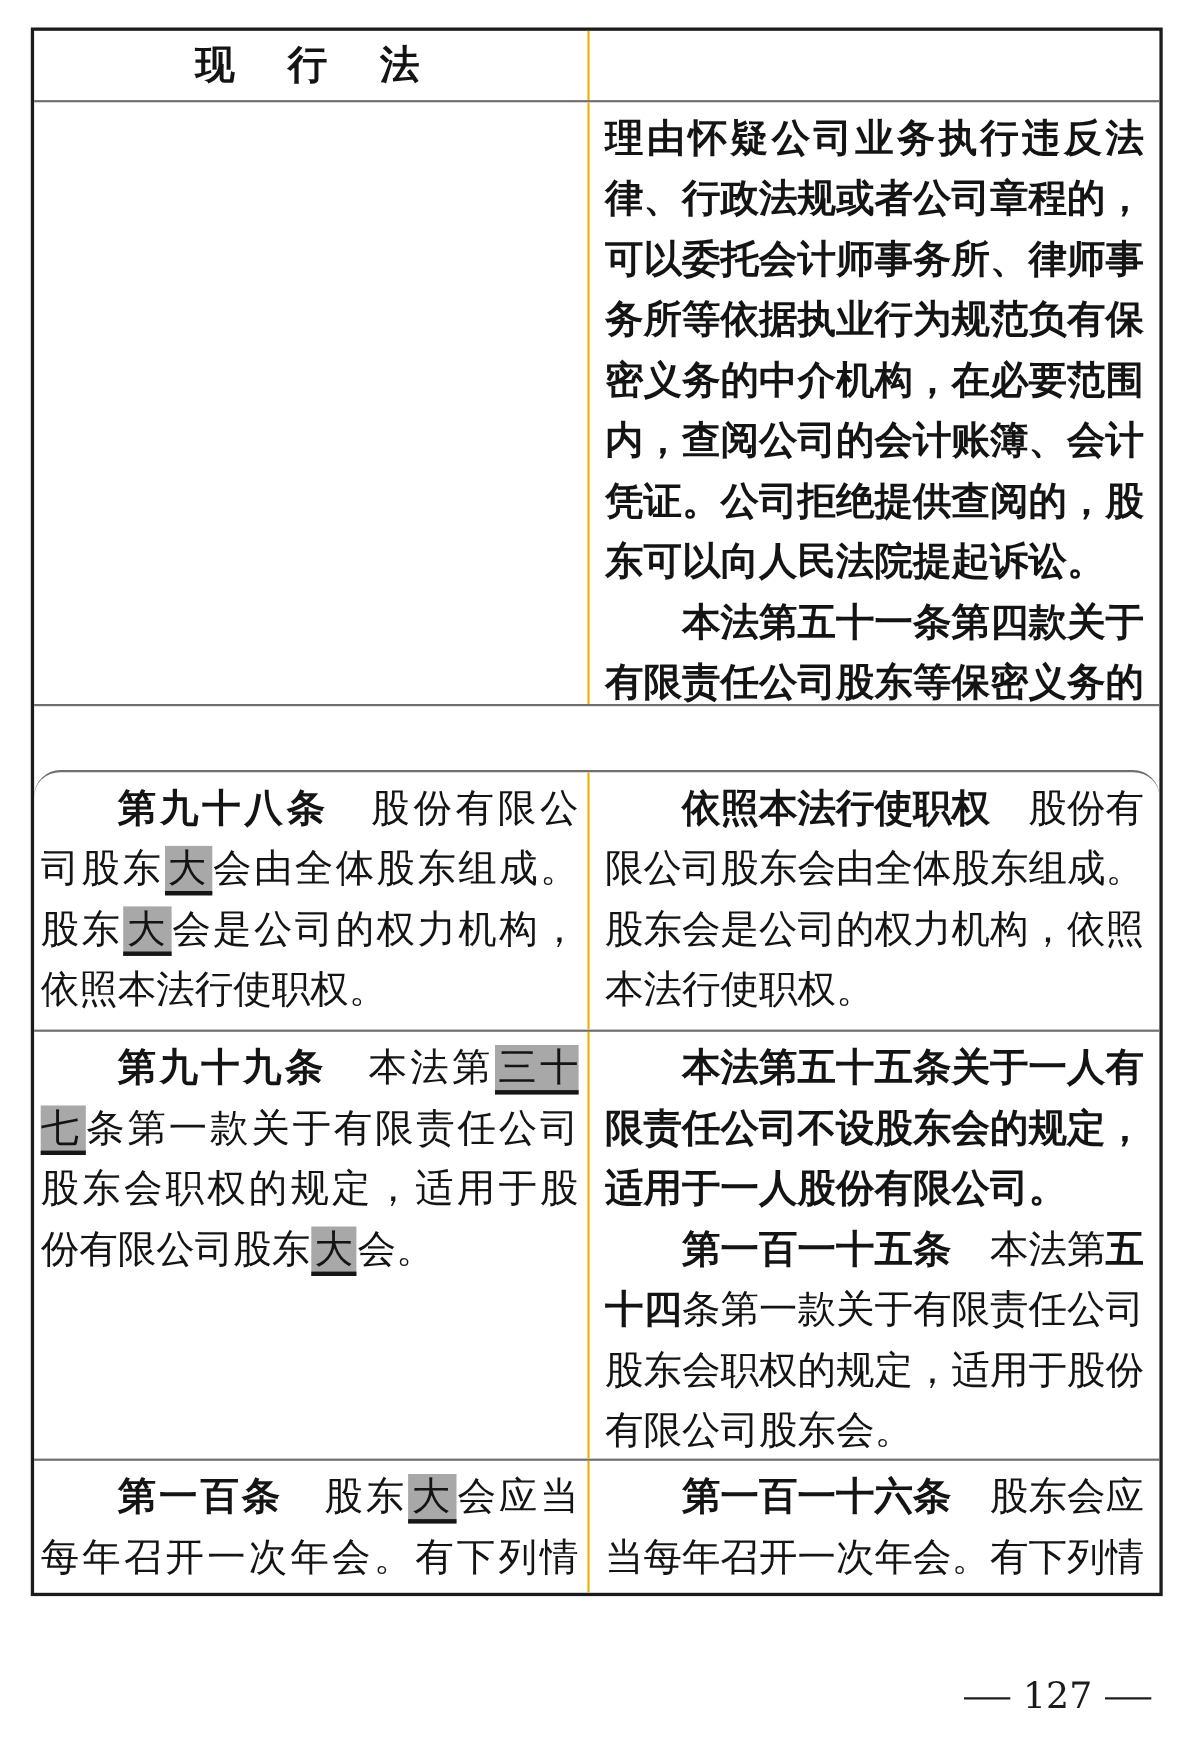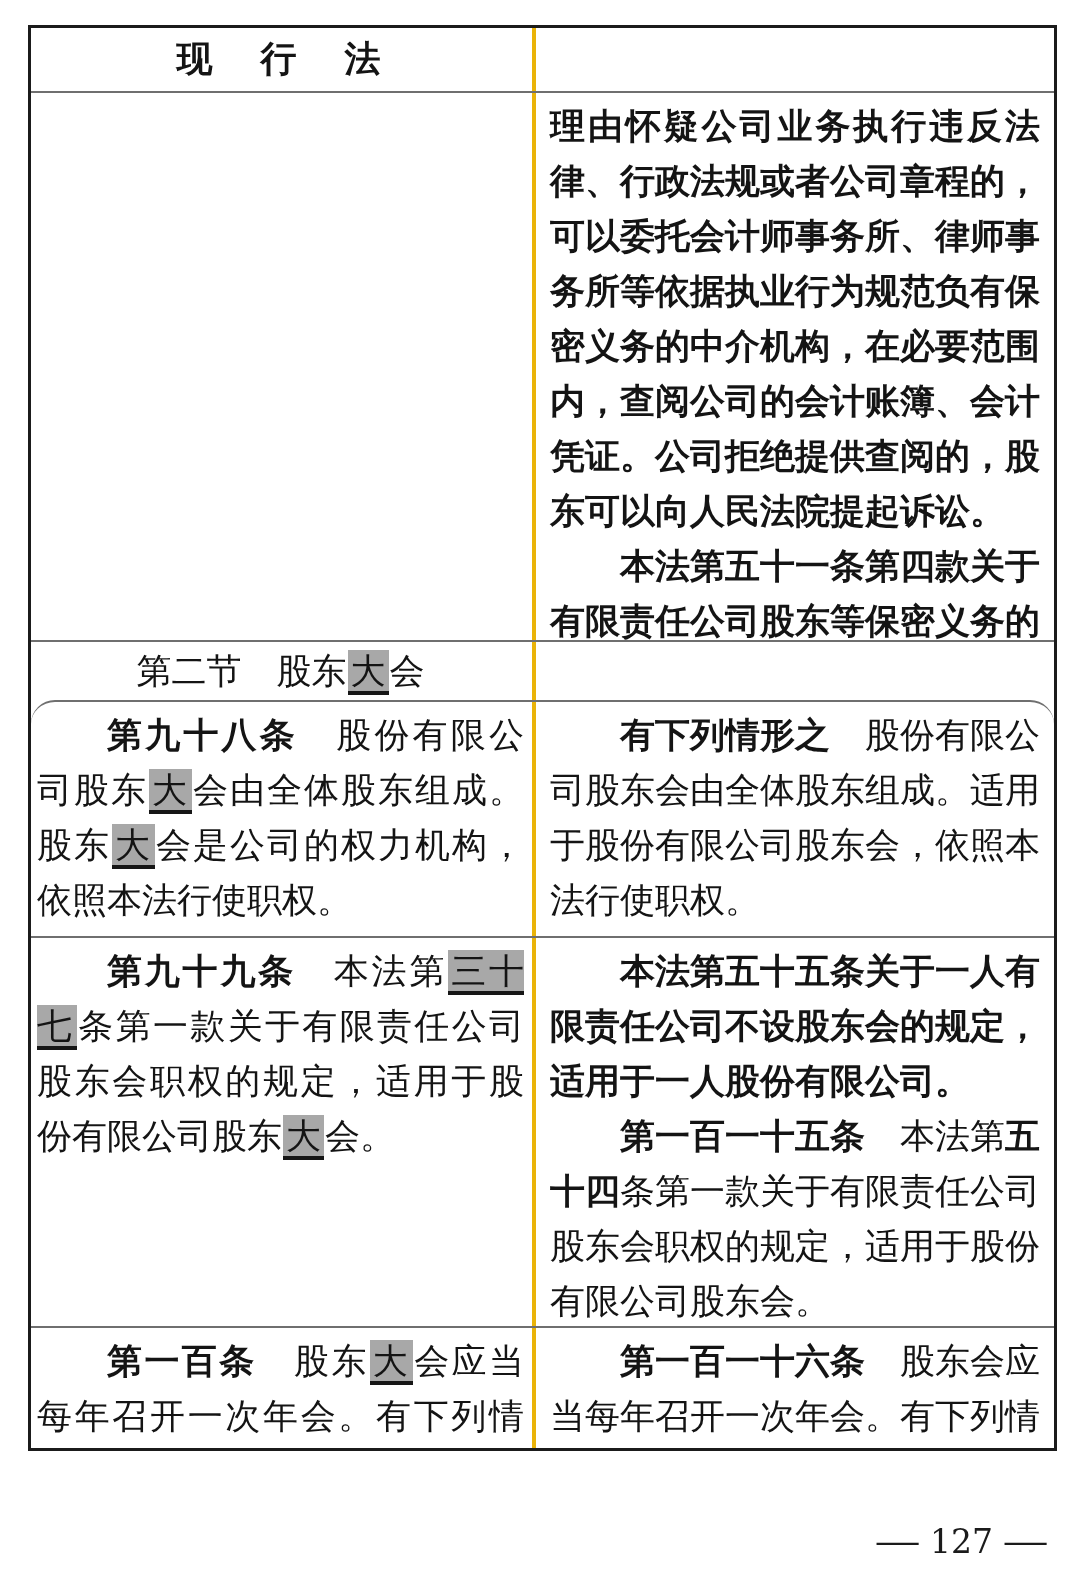--- a/index.html
+++ b/index.html
@@ -10,21 +10,21 @@
   }
   .sheet{position:absolute;inset:0;}
   
   .lawtable{
     position:absolute;left:28px;top:25px;width:1029px;
     border:3px solid #1b1b1b;box-sizing:border-box;background:#fff;
   }
   .trow{display:flex;box-sizing:border-box;overflow:hidden;}
   .trow + .trow{border-top:2px solid #6f6f6f;}
   .cell{box-sizing:border-box;overflow:hidden;}
-  .cell.left{width:505px;border-right:4px solid #eab308;padding:6px 8px 0 6px;}
+  .cell.left{width:505px;border-right:2px solid #eab308;padding:6px 8px 0 6px;}
   .cell.right{width:518px;padding:6px 14px 0 14px;}
   .r-header{height:63px;}
   .r-header .cell{display:flex;align-items:center;justify-content:center;padding:0;}
   .r-header .hdr{
     font-family:"DejaVu Serif","Liberation Serif",serif;
     font-weight:bold;font-size:36px;letter-spacing:6px;
   }
   .r-cont{height:549px;}
   .r-sect{height:60px;}
   .r-sect .cell{padding-top:0;}
@@ -71,31 +71,28 @@
 
     <div class="trow r-cont">
       <div class="cell left"></div>
       <div class="cell right">
           <p class="p"><span class="b">理由怀疑公司业务执行违反法律、行政法规或者公司章程的，可以委托会计师事务所、律师事务所等依据执业行为规范负有保密义务的中介机构，在必要范围内，查阅公司的会计账簿、会计凭证。公司拒绝提供查阅的，股东可以向人民法院提起诉讼。</span></p>
           <p class="p ind"><span class="b">本法第五十一条第四款关于有限责任公司股东等保密义务的规定，适用于股份有限公司。</span></p>
         </div>
     </div>
 
     <div class="trow r-sect">
-      <div class="cell left">
-          <p class="p center"><span class="k">第二节　股东</span><span class="d">大</span><span class="k">会</span></p>
-        </div>
     </div>
 
     <div class="trow r-98">
       <div class="cell left">
           <p class="p ind"><span class="b">第九十八条</span><span class="k">　股份有限公司股东</span><span class="d">大</span><span class="k">会由全体股东组成。股东</span><span class="d">大</span><span class="k">会是公司的权力机构，依照本法行使职权。</span></p>
         </div>
       <div class="cell right">
-          <p class="p ind"><span class="b">有下列情形之</span><span class="k">　股份有限公司股东会由全体股东组成。适用于股份有限公司股东会，依照本法行使职权。</span></p>
+          <p class="p ind"><span class="b">依照本法行使职权</span><span class="k">　股份有限公司股东会由全体股东组成。股东会是公司的权力机构，依照本法行使职权。</span></p>
         </div>
     </div>
 
     <div class="trow r-99">
       <div class="cell left">
           <p class="p ind"><span class="b">第九十九条</span><span class="k">　本法第</span><span class="d">三十七</span><span class="k">条第一款关于有限责任公司股东会职权的规定，适用于股份有限公司股东</span><span class="d">大</span><span class="k">会。</span></p>
         </div>
       <div class="cell right">
           <p class="p ind"><span class="b">本法第五十五条关于一人有限责任公司不设股东会的规定，适用于一人股份有限公司。</span></p>
           <p class="p ind"><span class="b">第一百一十五条</span><span class="k">　本法第</span><span class="b">五十四</span><span class="k">条第一款关于有限责任公司股东会职权的规定，适用于股份有限公司股东会。</span></p>

